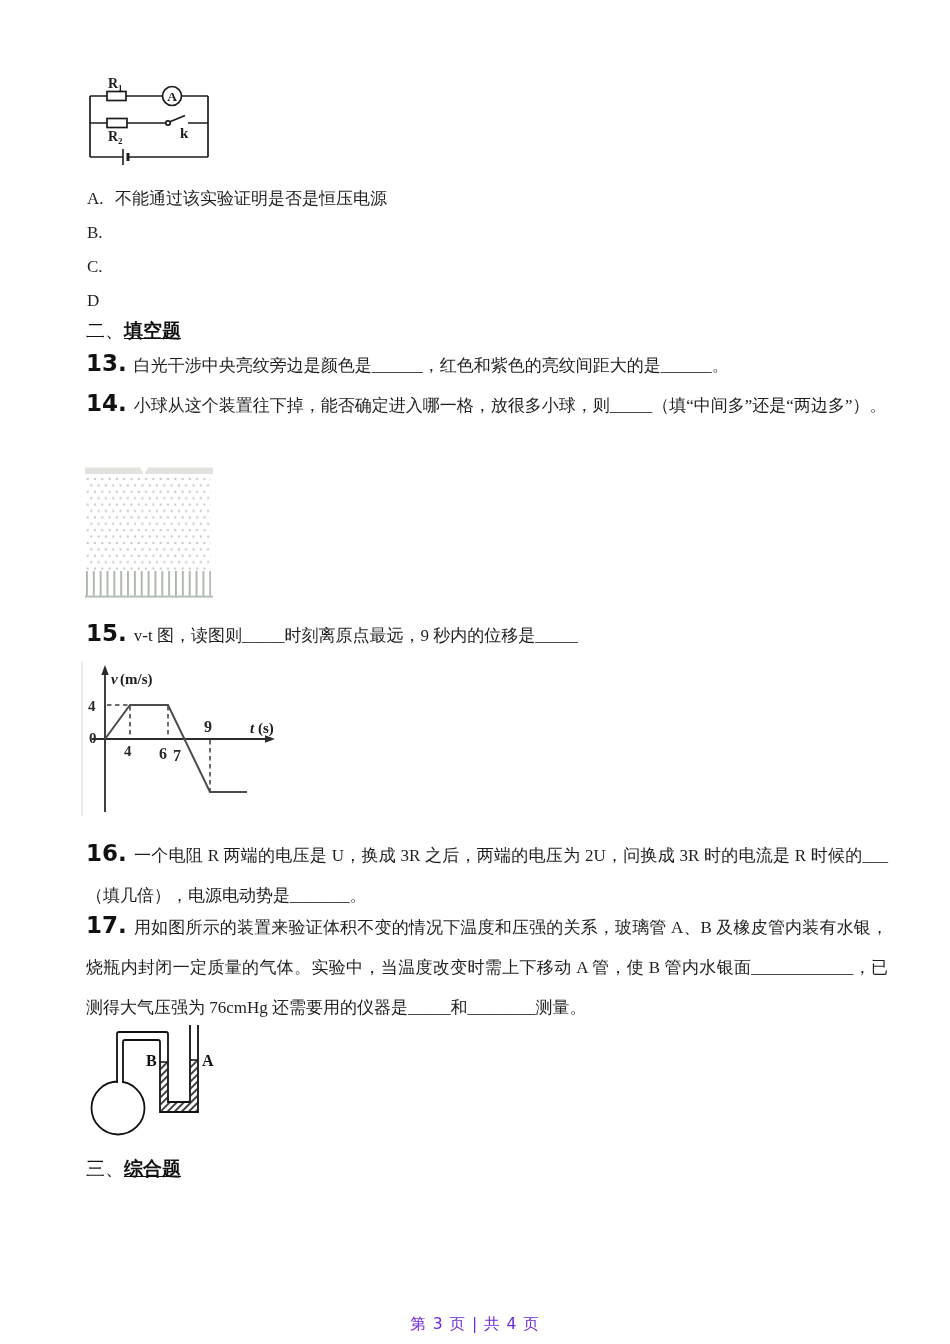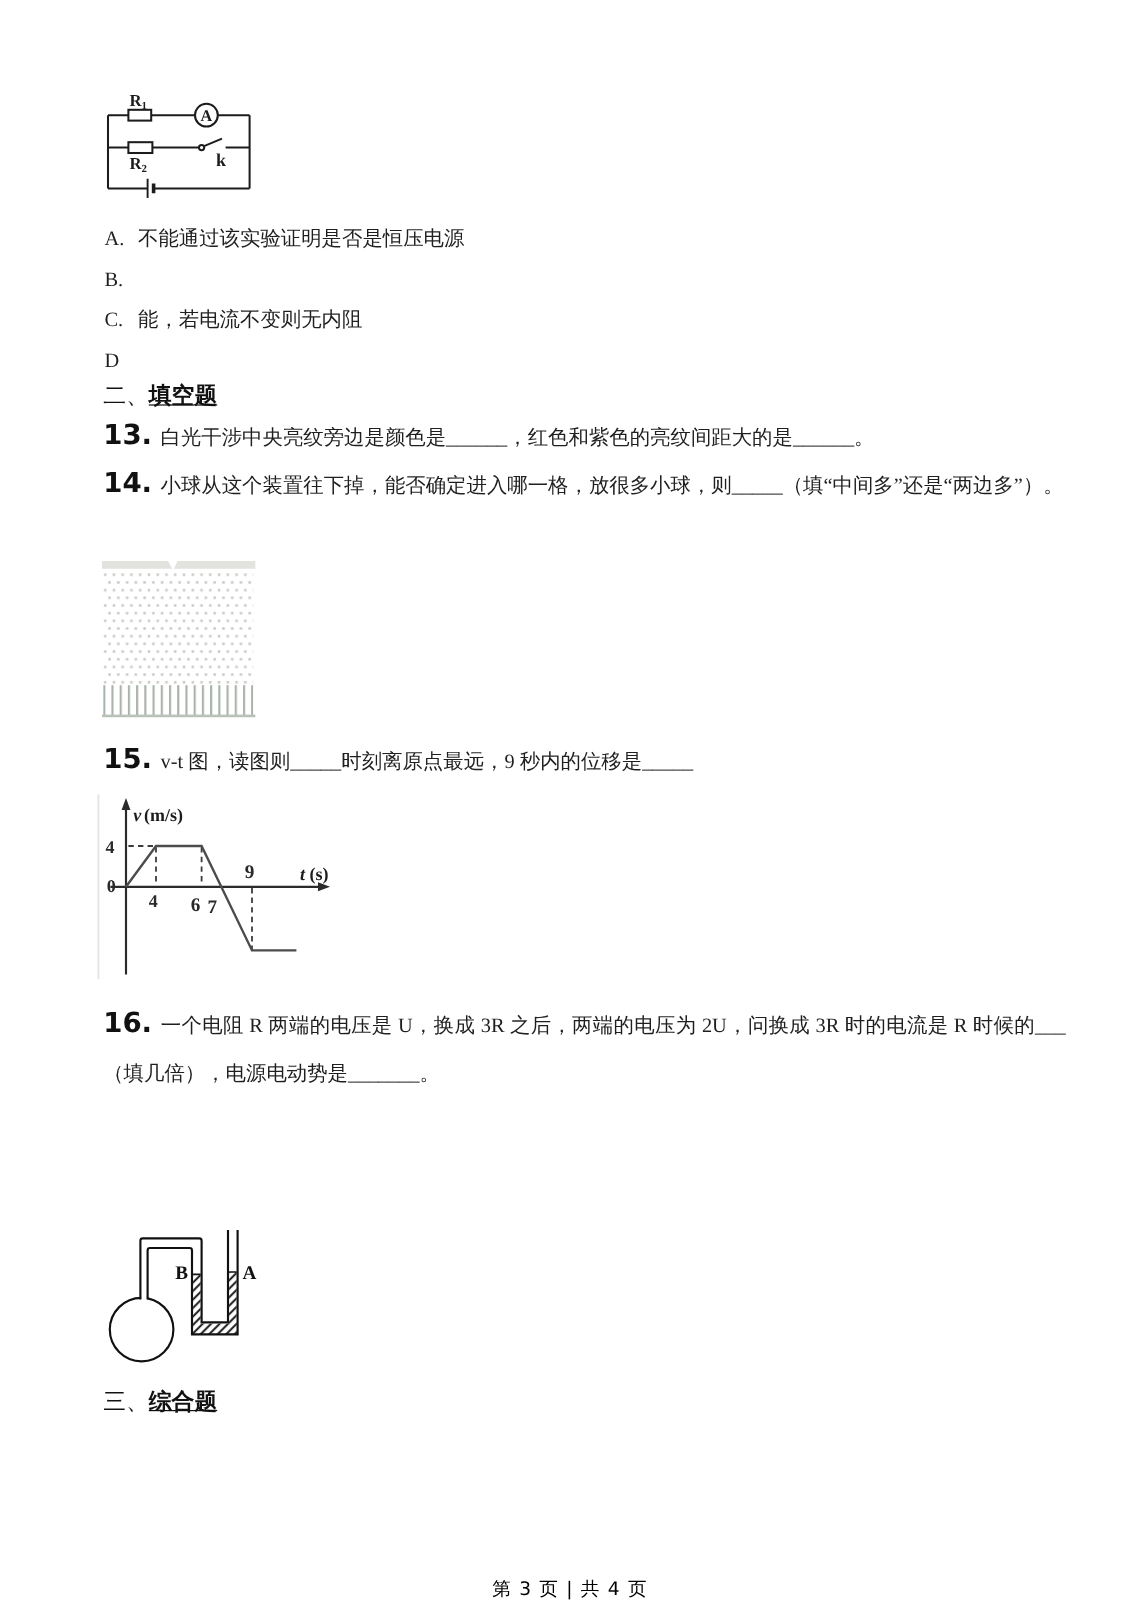--- a/index.html
+++ b/index.html
@@ -32,21 +32,21 @@
     height:34px;line-height:34px;
     font-size:17px;display:flex;
   }
   .opt-label{width:28px;flex:none;}
   .sec-header{font-size:19px;line-height:24px;color:#111;}
   .sec-header .sec-num{font-weight:400;}
   .sec-header .sec-title{font-weight:700;text-decoration:underline;}
   .footer{
     width:950px;text-align:center;
     font-family:"DejaVu Sans","Liberation Sans",sans-serif;
-    font-size:15.5px;color:#000000;letter-spacing:1px;
+    font-size:15.5px;color:#6d28d9;letter-spacing:1px;
   }
   
   .fig-label{
     font-family:"Liberation Serif","DejaVu Serif",serif;
     font-weight:bold;
   }
   svg{display:block;}
 </style>
 </head>
 <body>
@@ -81,21 +81,20 @@
   <div class="abs options" style="left:87px;top:182px;width:700px;">
     <div class="opt-row">
       <span class="opt-label">A.</span>
       <span>不能通过该实验证明是否是恒压电源</span>
     </div>
     <div class="opt-row">
       <span class="opt-label">B.</span>
     </div>
     <div class="opt-row">
       <span class="opt-label">C.</span>
-      <span>能，若电流不变则无内阻</span>
     </div>
     <div class="opt-row">
       <span class="opt-label">D</span>
     </div>
   </div>
 
   <div class="abs sec-header" style="left:86px;top:319px;">
     <span class="sec-num">二、</span><span class="sec-title">填空题</span>
   </div>
 
@@ -156,20 +155,23 @@
       <text class="fig-label" x="124" y="72" font-size="16" fill="#2a2a2a">9</text>
       <text class="fig-label" x="170" y="73" font-size="15" font-style="italic" fill="#1c1c1c">t</text>
       <text class="fig-label" x="178" y="73" font-size="15" fill="#1c1c1c">(s)</text>
     </svg>
   </div>
 
   <div class="abs q" style="left:86px;top:833px;">
     <span class="qnum">16.</span><span><span>一个电阻 </span><span class="it">R</span><span> 两端的电压是 </span><span class="it">U</span><span>，换成 3</span><span class="it">R</span><span> 之后，两端的电压为 2</span><span class="it">U</span><span>，问换成 3</span><span class="it">R</span><span> 时的电流是 </span><span class="it">R</span><span> 时候的___（填几倍），电源电动势是_______。</span></span>
   </div>
 
+  <div class="abs q" style="left:86px;top:905px;">
+    <span class="qnum">17.</span><span><span>用如图所示的装置来验证体积不变的情况下温度和压强的关系，玻璃管 A、B 及橡皮管内装有水银，烧瓶内封闭一定质量的气体。实验中，当温度改变时需上下移动 A 管，使 B 管内水银面____________，已测得大气压强为 76cmHg 还需要用的仪器是_____和________测量。</span></span>
+  </div>
 
   <div class="abs" style="left:88px;top:1020px;">
     <svg width="130" height="122" viewBox="0 0 130 122">
       <defs>
         <pattern id="hatch" width="5" height="5" patternUnits="userSpaceOnUse" patternTransform="rotate(45)">
           <rect width="5" height="5" fill="#ffffff"></rect>
           <line x1="1" y1="0" x2="1" y2="5" stroke="#111111" stroke-width="1.6"></line>
         </pattern>
       </defs>
       <circle cx="30" cy="88" r="26.5" fill="none" stroke="#111111" stroke-width="1.8"></circle>

